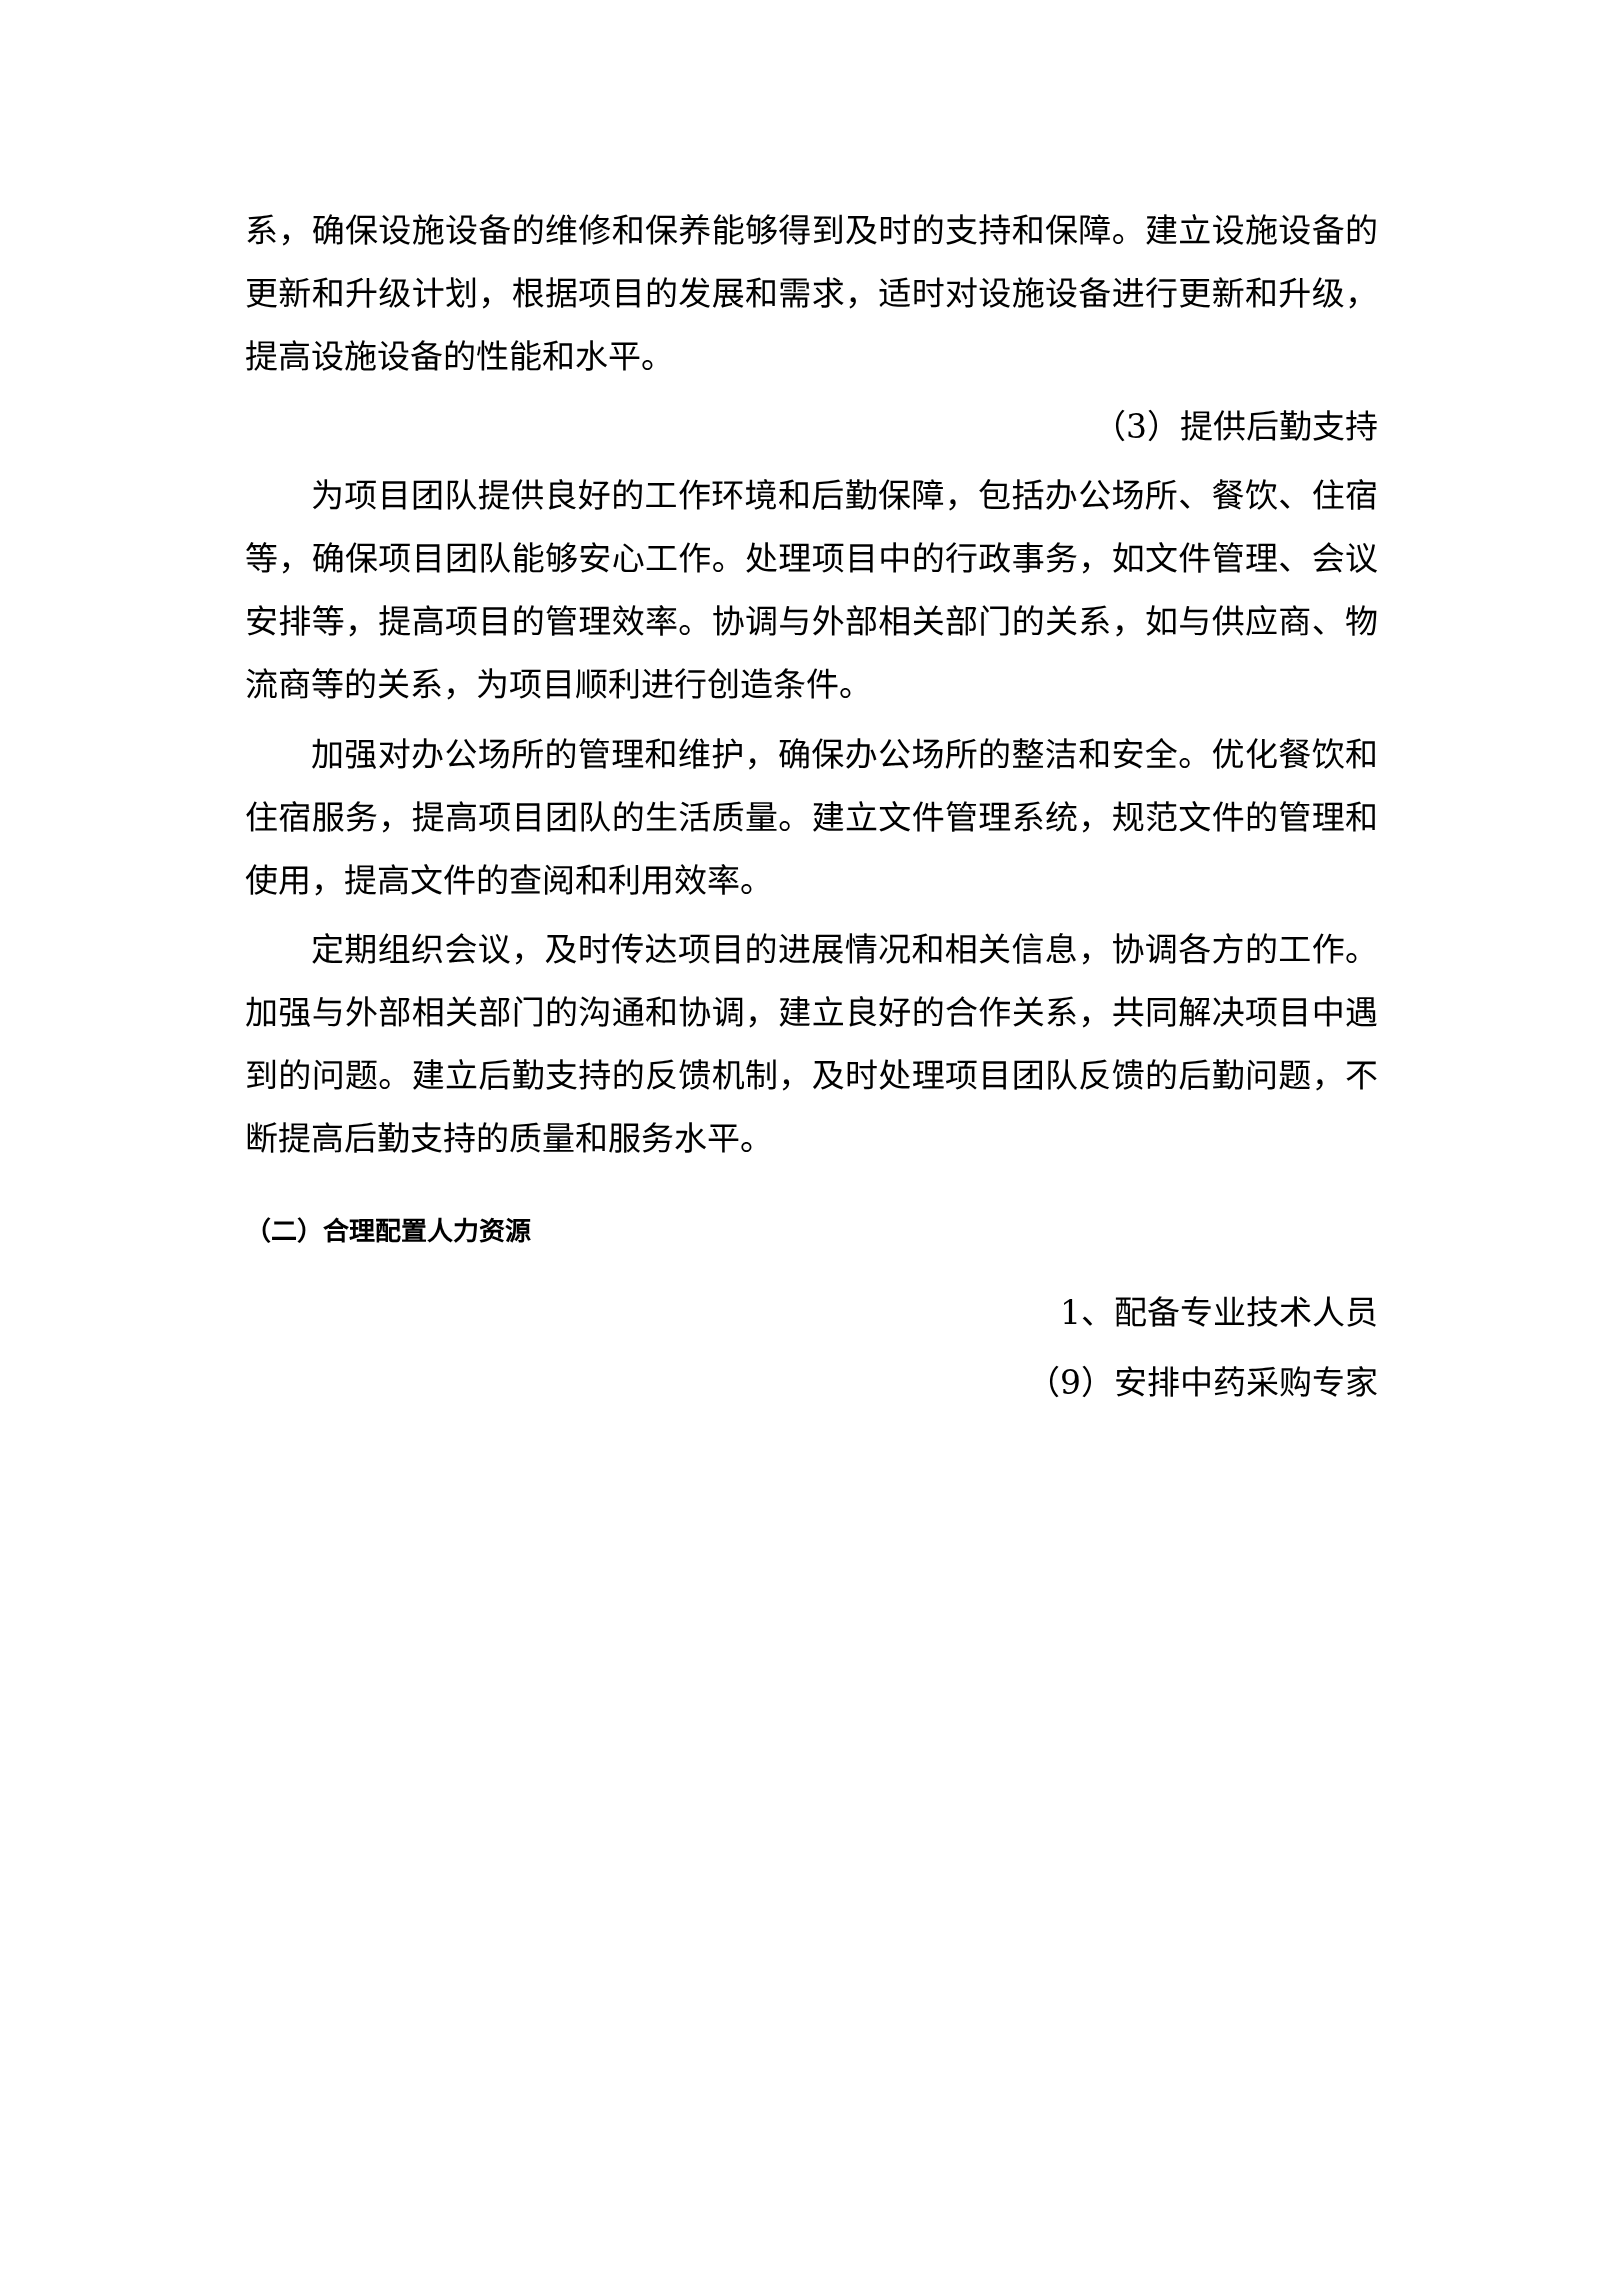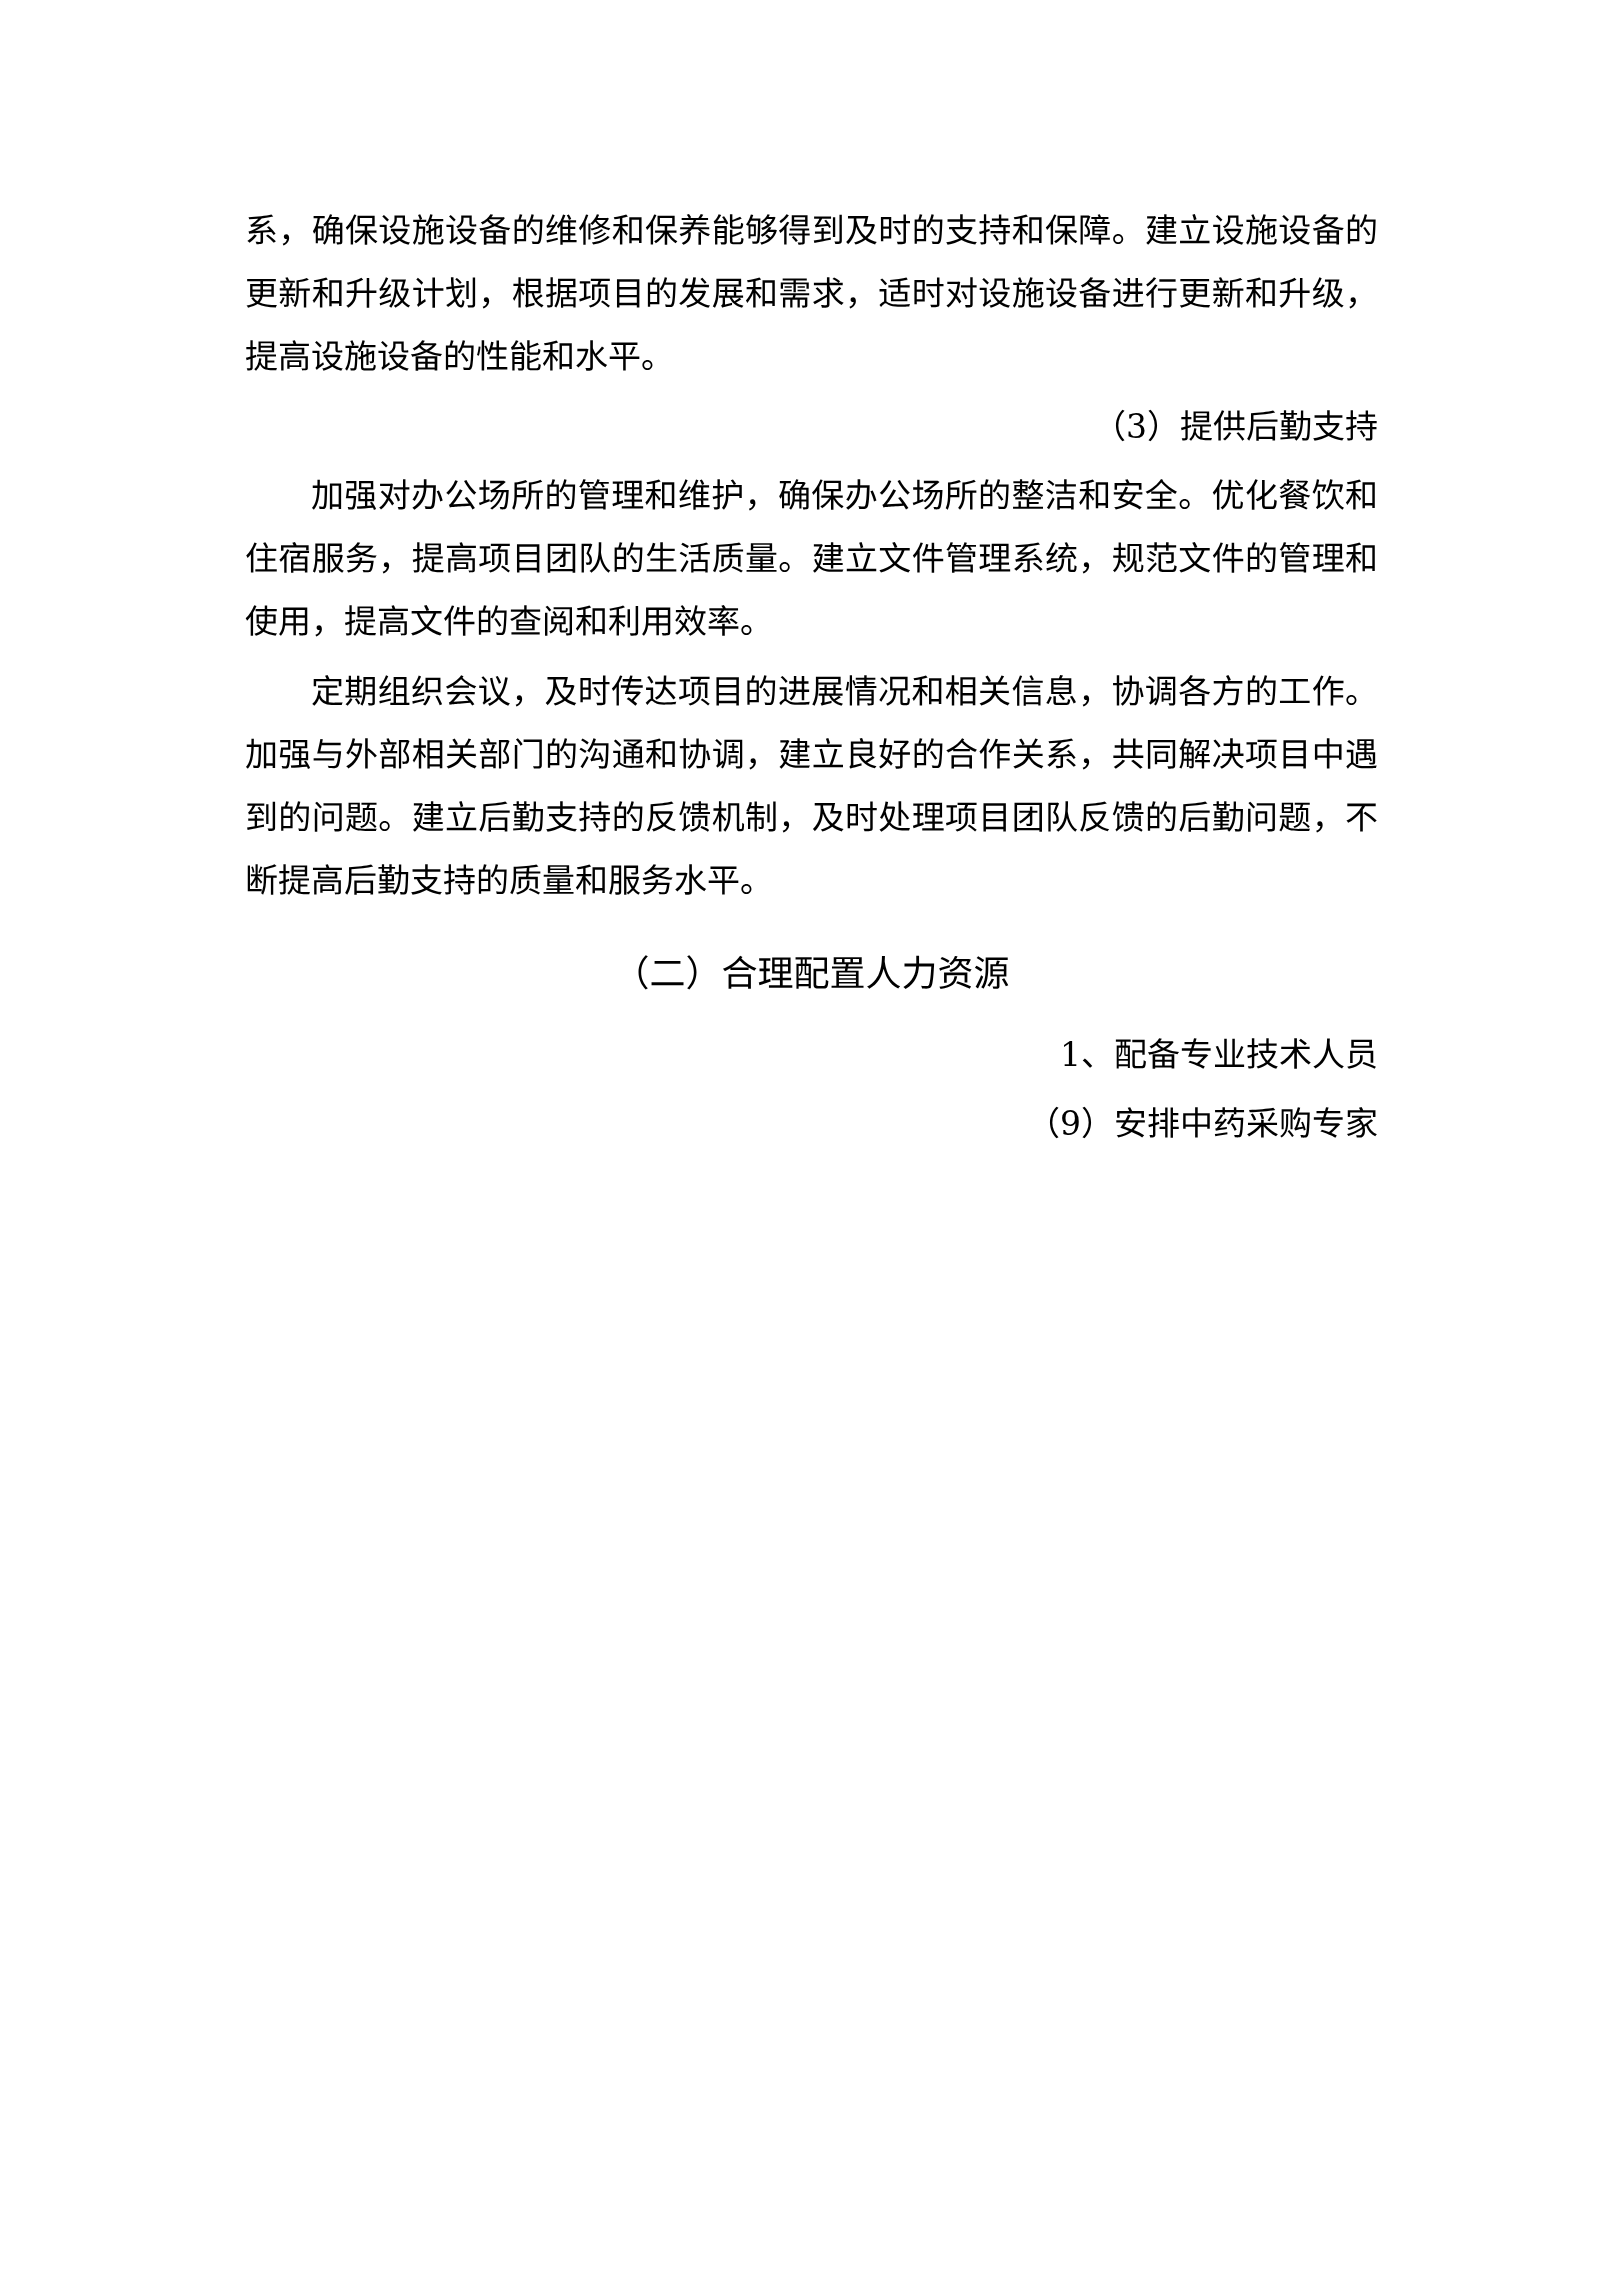--- a/index.html
+++ b/index.html
@@ -32,37 +32,38 @@
 
   .sub-heading {
     text-indent: 0;
     font-weight: normal;
     margin-top: 5.2px;
     margin-bottom: 6.5px;
     text-align: right;
   }
 
   .section-heading {
-    font-size: 36px;
+    font-size: 26px;
     line-height: 73px;
-    font-weight: normal;
+    font-weight: bold;
     margin-top: 25px;
     margin-bottom: 13px;
-    text-align: center;
+    text-align: left;
   }
 </style>
 </head>
 <body>
 
 <div class="page">
 
   <p class="para no-indent">系，确保设施设备的维修和保养能够得到及时的支持和保障。建立设施设备的更新和升级计划，根据项目的发展和需求，适时对设施设备进行更新和升级，提高设施设备的性能和水平。</p>
 
   <p class="sub-heading">（3）提供后勤支持</p>
 
+  <p class="para">为项目团队提供良好的工作环境和后勤保障，包括办公场所、餐饮、住宿等，确保项目团队能够安心工作。处理项目中的行政事务，如文件管理、会议安排等，提高项目的管理效率。协调与外部相关部门的关系，如与供应商、物流商等的关系，为项目顺利进行创造条件。</p>
 
   <p class="para">加强对办公场所的管理和维护，确保办公场所的整洁和安全。优化餐饮和住宿服务，提高项目团队的生活质量。建立文件管理系统，规范文件的管理和使用，提高文件的查阅和利用效率。</p>
 
   <p class="para">定期组织会议，及时传达项目的进展情况和相关信息，协调各方的工作。加强与外部相关部门的沟通和协调，建立良好的合作关系，共同解决项目中遇到的问题。建立后勤支持的反馈机制，及时处理项目团队反馈的后勤问题，不断提高后勤支持的质量和服务水平。</p>
 
   <h2 class="section-heading">（二）合理配置人力资源</h2>
 
   <p class="sub-heading">1、配备专业技术人员</p>
 
   <p class="sub-heading">（9）安排中药采购专家</p>

